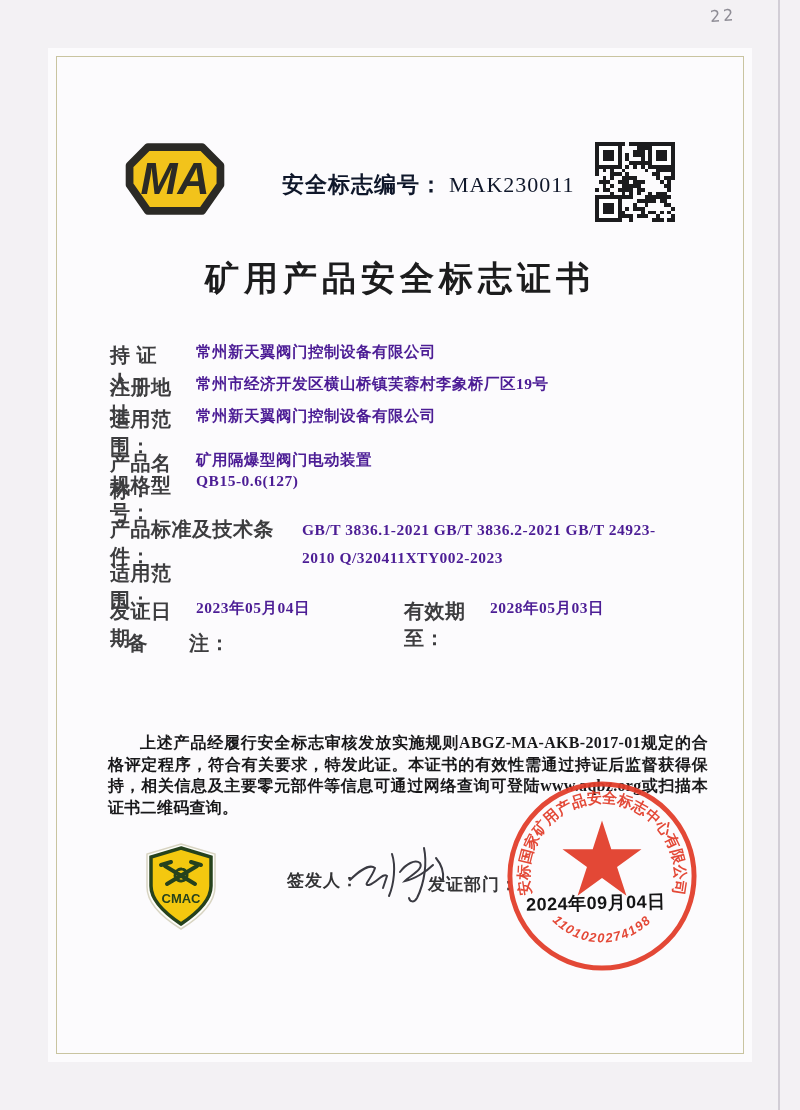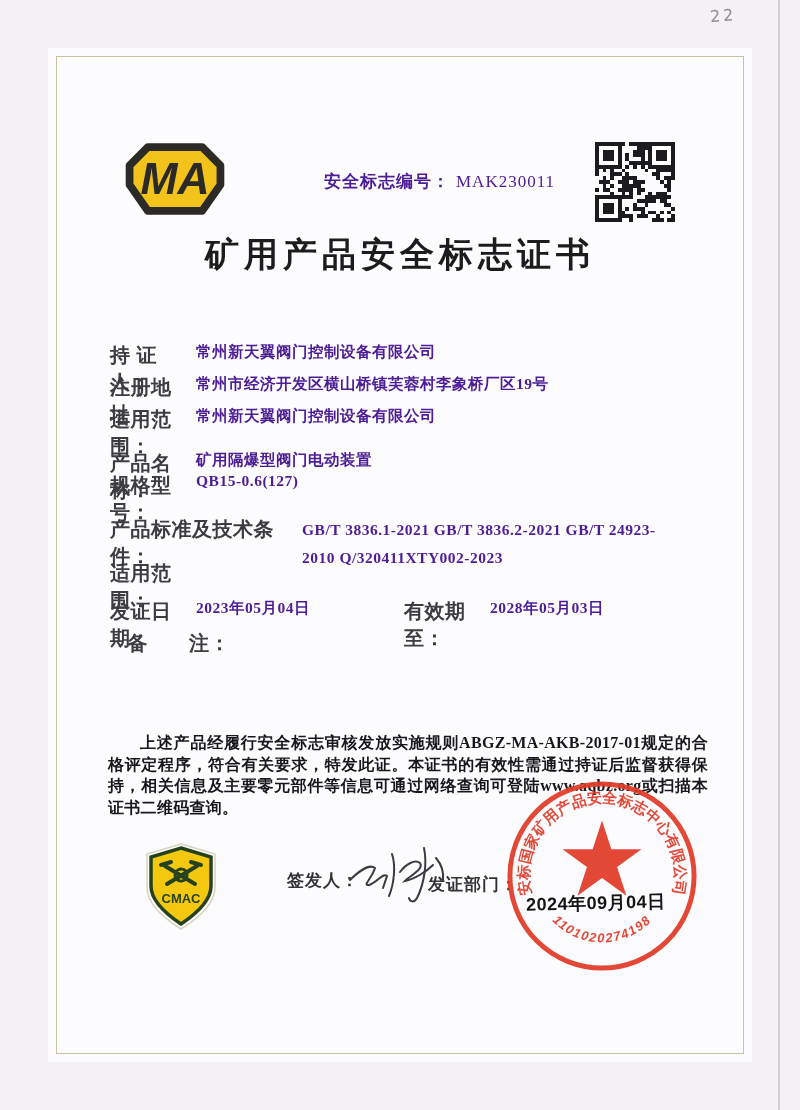--- a/index.html
+++ b/index.html
@@ -15,26 +15,26 @@
       radial-gradient(circle at 11px 11px, rgba(255,255,255,0) 5.5px, rgba(250,250,240,0.55) 7px, rgba(250,250,240,0) 8.5px),
       radial-gradient(circle at 11px 11px, rgba(44,74,40,0.45) 3.5px, rgba(44,74,40,0) 9px),
       radial-gradient(circle at 0px 0px, rgba(120,160,160,0.35) 4px, rgba(120,160,160,0) 8px),
       linear-gradient(178deg,#7f9c52 0%,#8da257 28%,#a3a455 55%,#b2a24d 78%,#ab9a47 100%);
     background-size:22px 22px,22px 22px,22px 22px,22px 22px,100% 100%;}
   .ornate-inner{position:absolute;left:48px;top:48px;right:48px;bottom:48px;background:#fcfbfd;}
   .inner-line{position:absolute;left:56px;top:56px;right:56px;bottom:56px;border:1px solid #c9c4a0;pointer-events:none;}
 
   
   .ma-logo{position:absolute;left:117px;top:141px;width:116px;height:76px;text-align:right;}
-  .cert-no{position:absolute;left:282px;top:170px;font-size:17px;color:#4c1d95;margin-left:42px;}
+  .cert-no{position:absolute;left:282px;top:170px;font-size:22px;color:#0f172a;}
   .cert-no .lbl{font-weight:bold;letter-spacing:1px;}
   .cert-no .val{font-family:"Liberation Serif",serif;letter-spacing:1px;margin-left:6px;}
   .qr{position:absolute;left:595px;top:140px;width:80px;height:84px;}
 
-  .title{position:absolute;left:0;top:232px;width:800px;text-align:center;
+  .title{position:absolute;left:0;top:256px;width:800px;text-align:center;
     font-family:"Liberation Serif",serif;font-weight:900;font-size:34px;color:#1c1c1d;letter-spacing:5px;}
 
   
   .row{position:absolute;left:110px;display:flex;align-items:flex-start;}
   .row .lbl{flex:none;width:86px;font-weight:bold;font-size:20px;color:#3d3d3f;letter-spacing:0.5px;}
   .row .val{font-family:"Liberation Serif",serif;font-weight:bold;font-size:15.5px;color:#4c1d95;letter-spacing:0.5px;}
   .row.std .lbl{width:192px;}
   .row.std{}
   .row.std .val{width:362px;line-height:28px;}
   .dates .val{width:208px;}

